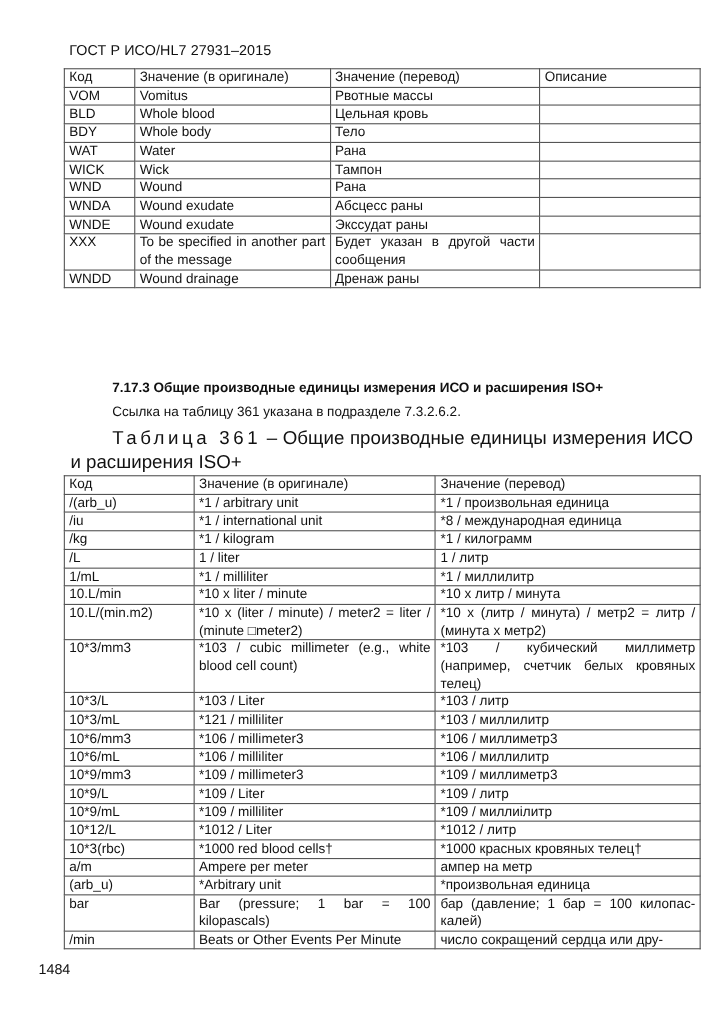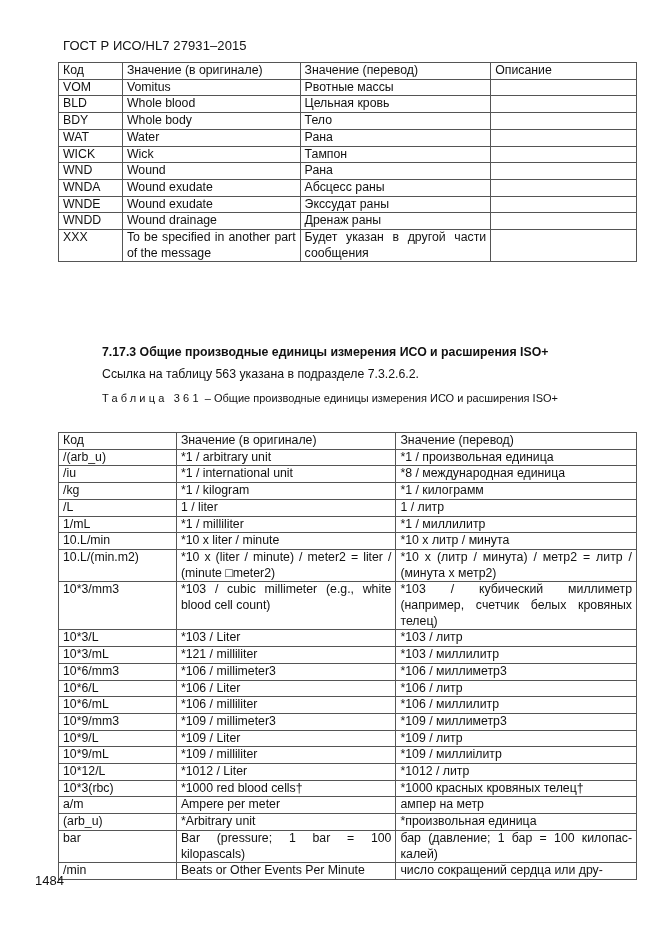--- a/index.html
+++ b/index.html
@@ -6,21 +6,21 @@
   body { width: 661px; height: 935px; position: relative; overflow: hidden;
          font-family: "Liberation Sans", sans-serif; color: #111; }
   .header { position: absolute; left: 35px; top: 38px; font-size: 13px; font-weight: normal; letter-spacing: 0.1px; padding-left: 28px; }
   table { border-collapse: collapse; position: absolute; font-size: 12.3px; line-height: 15.7px; }
   td { border: 1px solid #555; padding: 0 4px; vertical-align: top; }
   #t1 { left: 58px; top: 62px; width: 579px; }
   #t2 { left: 58px; top: 432px; width: 579px; }
   .just { text-align: justify; text-align-last: left; }
   .section { position: absolute; left: 102px; top: 345px; font-size: 12.3px; font-weight: bold; }
   .ref { position: absolute; left: 102px; top: 367px; font-size: 12.3px; }
-  .caption { position: absolute; left: 64px; top: 388px; width: 566px; font-size: 11px; line-height: 21px; text-indent: 38px; text-align: justify; }
+  .caption { position: absolute; left: 64px; top: 388px; width: 566px; font-size: 17px; line-height: 21px; text-indent: 38px; text-align: justify; }
   .caption .lbl { letter-spacing: 3.2px; }
   .pagenum { position: absolute; left: 35px; top: 873px; font-size: 13px; font-weight: normal; }
 </style>
 </head>
 <body>
 
 <div class="header">ГОСТ Р ИСО/HL7 27931–2015</div>
 
 <table id="t1">
   <colgroup>
@@ -78,36 +78,36 @@
         <td class="just">Абсцесс раны</td>
         <td class="just"></td>
       </tr>
       <tr>
         <td>WNDE</td>
         <td class="just">Wound exudate</td>
         <td class="just">Экссудат раны</td>
         <td class="just"></td>
       </tr>
       <tr>
+        <td>XXX</td>
+        <td class="just">To be specified in another part of the message</td>
+        <td class="just">Будет указан в другой части сообщения</td>
+        <td class="just"></td>
+      </tr>
+      <tr>
         <td>WNDD</td>
         <td class="just">Wound drainage</td>
         <td class="just">Дренаж раны</td>
         <td class="just"></td>
       </tr>
-      <tr>
-        <td>XXX</td>
-        <td class="just">To be specified in another part of the message</td>
-        <td class="just">Будет указан в другой части сообщения</td>
-        <td class="just"></td>
-      </tr>
     </tbody>
 </table>
 
 <div class="section">7.17.3 Общие производные единицы измерения ИСО и расширения ISO+</div>
-<div class="ref">Ссылка на таблицу 563 указана в подразделе 7.3.2.6.2.</div>
+<div class="ref">Ссылка на таблицу 361 указана в подразделе 7.3.2.6.2.</div>
 <div class="caption"><span class="lbl">Таблица 361</span><span> – Общие производные единицы измерения ИСО и расширения ISO+</span></div>
 
 <table id="t2">
   <colgroup>
       <col style="width:118px">
       <col style="width:220px">
       <col style="width:241px">
     </colgroup>
   <tbody id="t2body">
       <tr>
@@ -164,25 +164,20 @@
         <td>10*3/mL</td>
         <td class="just">*121 / milliliter</td>
         <td class="just">*103 / миллилитр</td>
       </tr>
       <tr>
         <td>10*6/mm3</td>
         <td class="just">*106 / millimeter3</td>
         <td class="just">*106 / миллиметр3</td>
       </tr>
       <tr>
-        <td>10*6/L</td>
-        <td class="just">*106 / Liter</td>
-        <td class="just">*106 / литр</td>
-      </tr>
-      <tr>
         <td>10*6/mL</td>
         <td class="just">*106 / milliliter</td>
         <td class="just">*106 / миллилитр</td>
       </tr>
       <tr>
         <td>10*9/mm3</td>
         <td class="just">*109 / millimeter3</td>
         <td class="just">*109 / миллиметр3</td>
       </tr>
       <tr>

